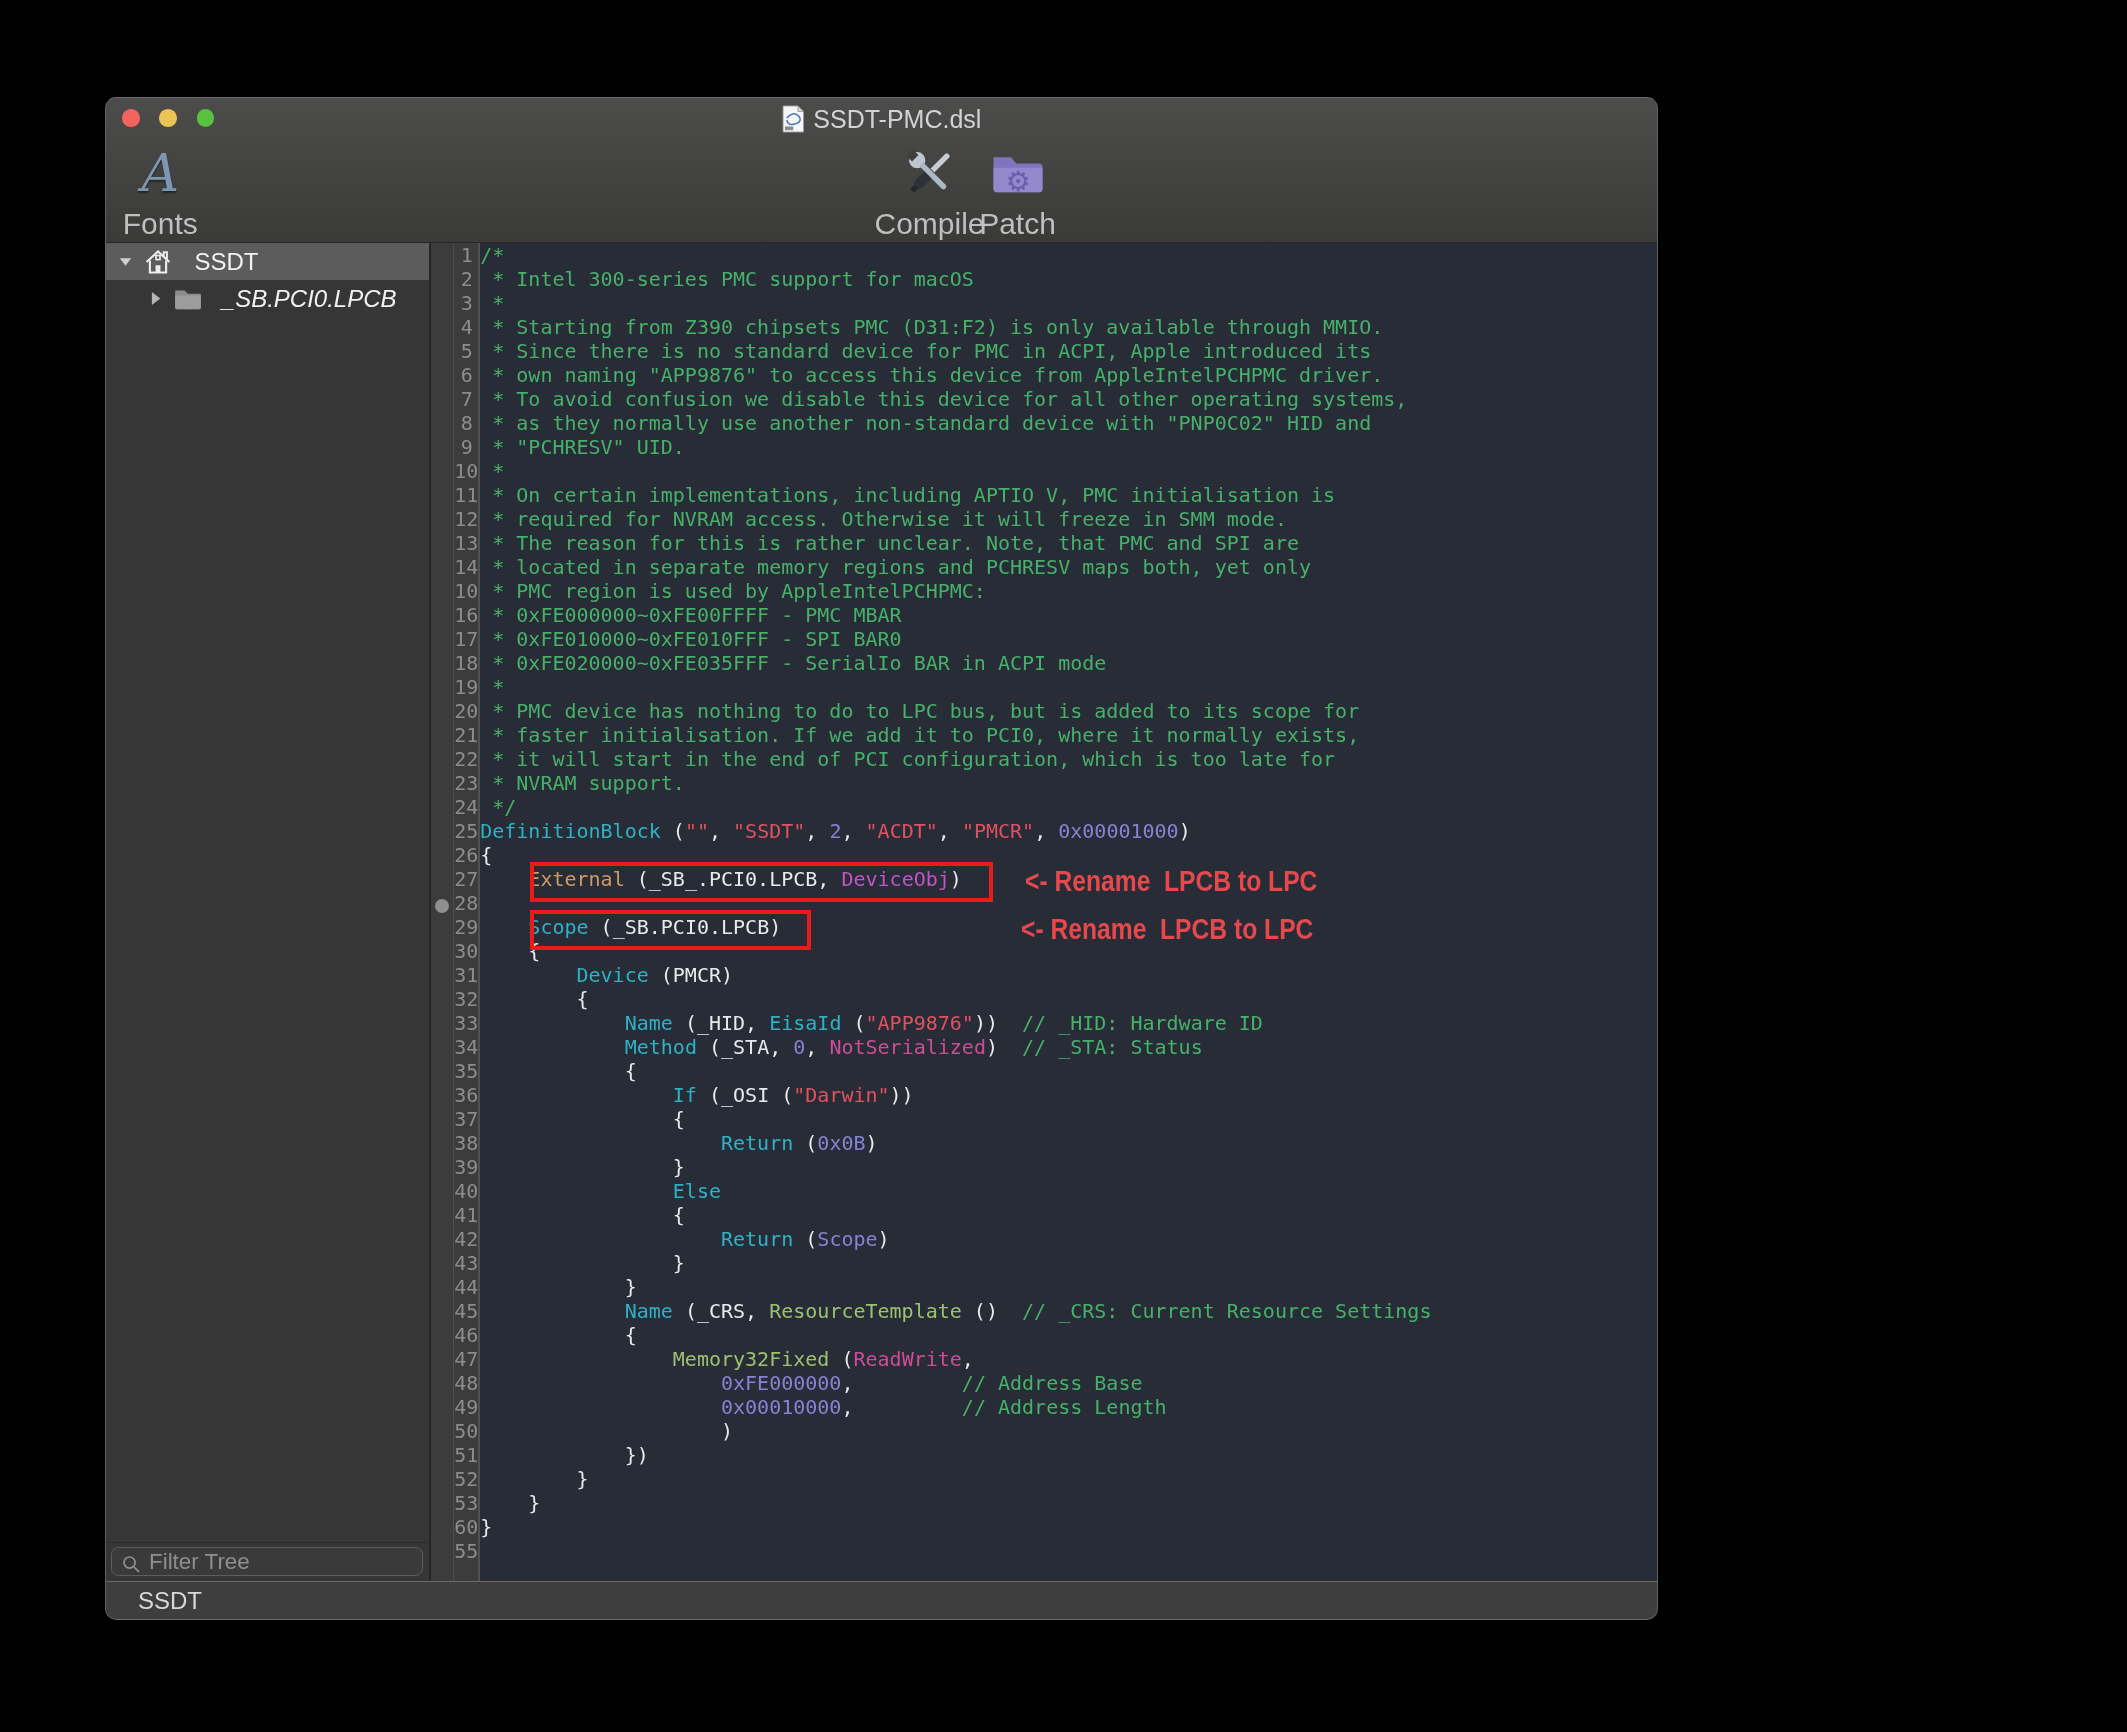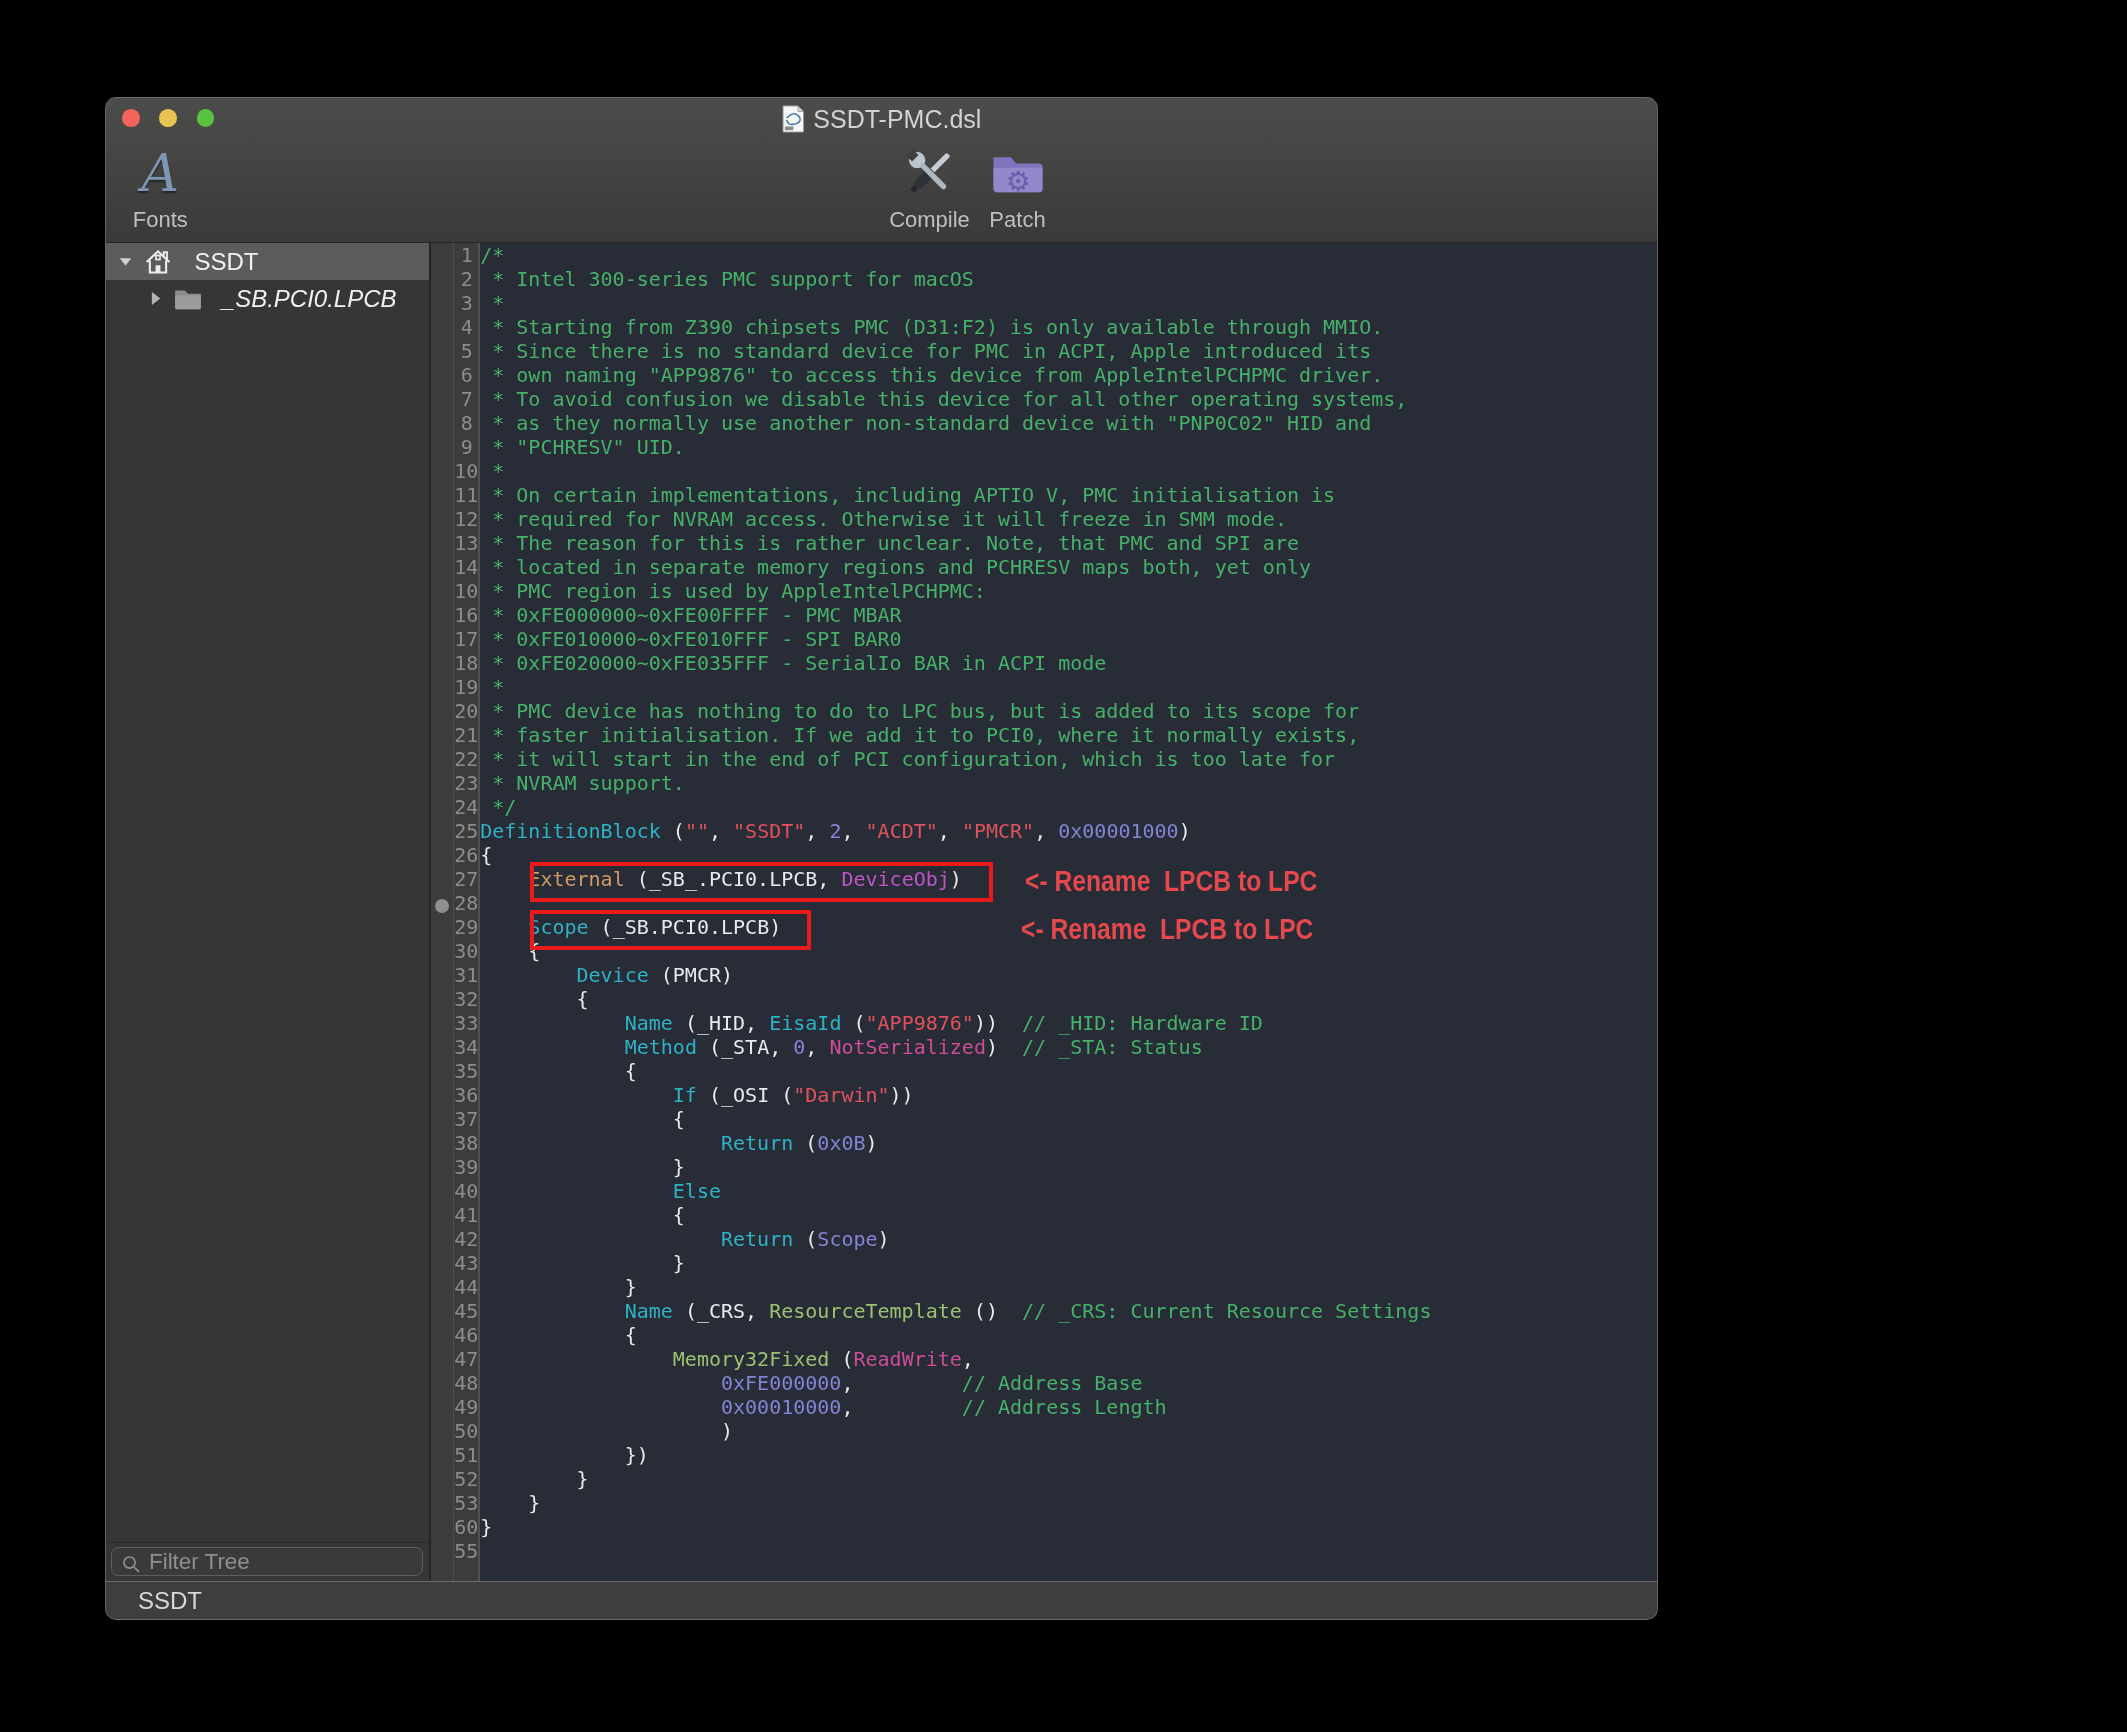--- a/index.html
+++ b/index.html
@@ -15,21 +15,21 @@
   .traffic{position:absolute;left:16px;top:11.2px;display:flex;gap:19.6px;}
   .traffic span{width:17.7px;height:17.7px;border-radius:50%;display:block;}
   .tl-red{background:var(--c-traffic_red);}
   .tl-yellow{background:var(--c-traffic_yellow);}
   .tl-green{background:var(--c-traffic_green);}
   .title-group{position:absolute;left:50%;top:6.5px;transform:translateX(-50%);
                display:flex;align-items:center;gap:9.3px;}
   .title-group .ttl{font-size:25px;color:#d2d3d4;white-space:nowrap;}
   .tb-item{position:absolute;width:131px;text-align:center;}
   .tb-item .ticon{height:60px;display:flex;align-items:center;justify-content:center;}
-  .tb-item .tlabel{margin-top:3.7px;font-size:22px;color:#bfbfbf;}
+  .tb-item .tlabel{margin-top:3.7px;font-size:30px;color:#bfbfbf;}
   .fonts-a{font-family:"DejaVu Serif",serif;font-style:italic;font-size:52px;line-height:54px;
            color:#7d97b2;text-shadow:0 1.9px 1.9px rgba(0,0,0,.45);}
 
   
   .main{position:relative;flex:1 1 auto;display:flex;min-height:0;}
   .sidebar{position:relative;width:323px;flex:0 0 323px;background:#363636;}
   .tree-row{height:37px;display:flex;align-items:center;font-size:24px;color:#f2f2f2;}
   .tree-row.selected{background:#5c5c5c;}
   .tw{display:inline-flex;justify-content:center;align-items:center;}
   .v-divider{width:1.9px;flex:0 0 1.9px;background:#262626;}

